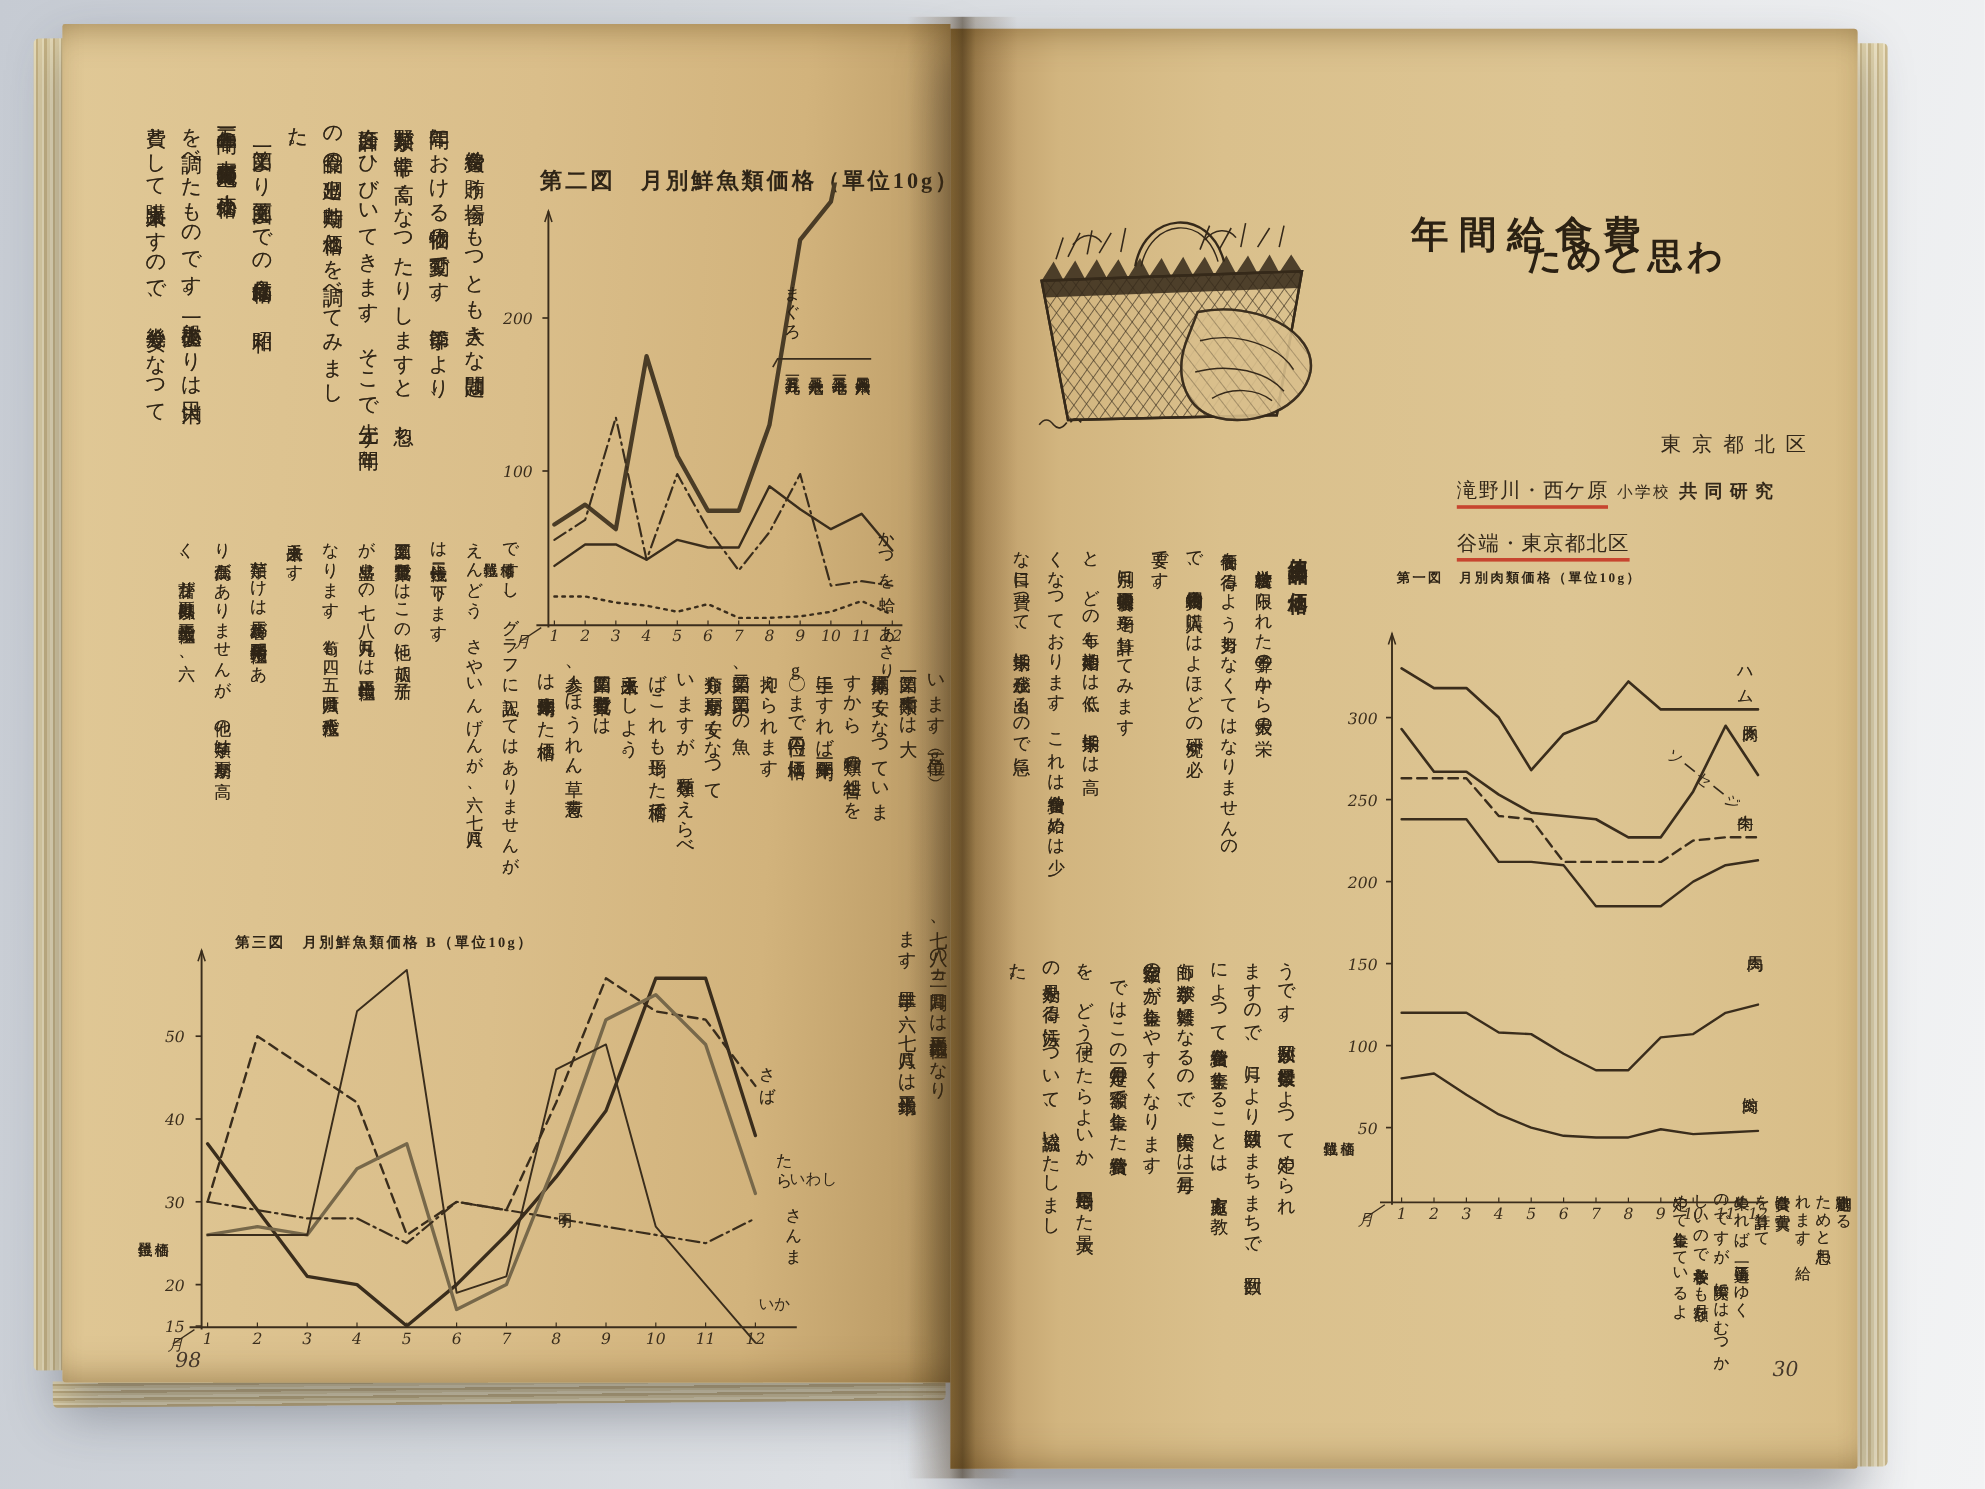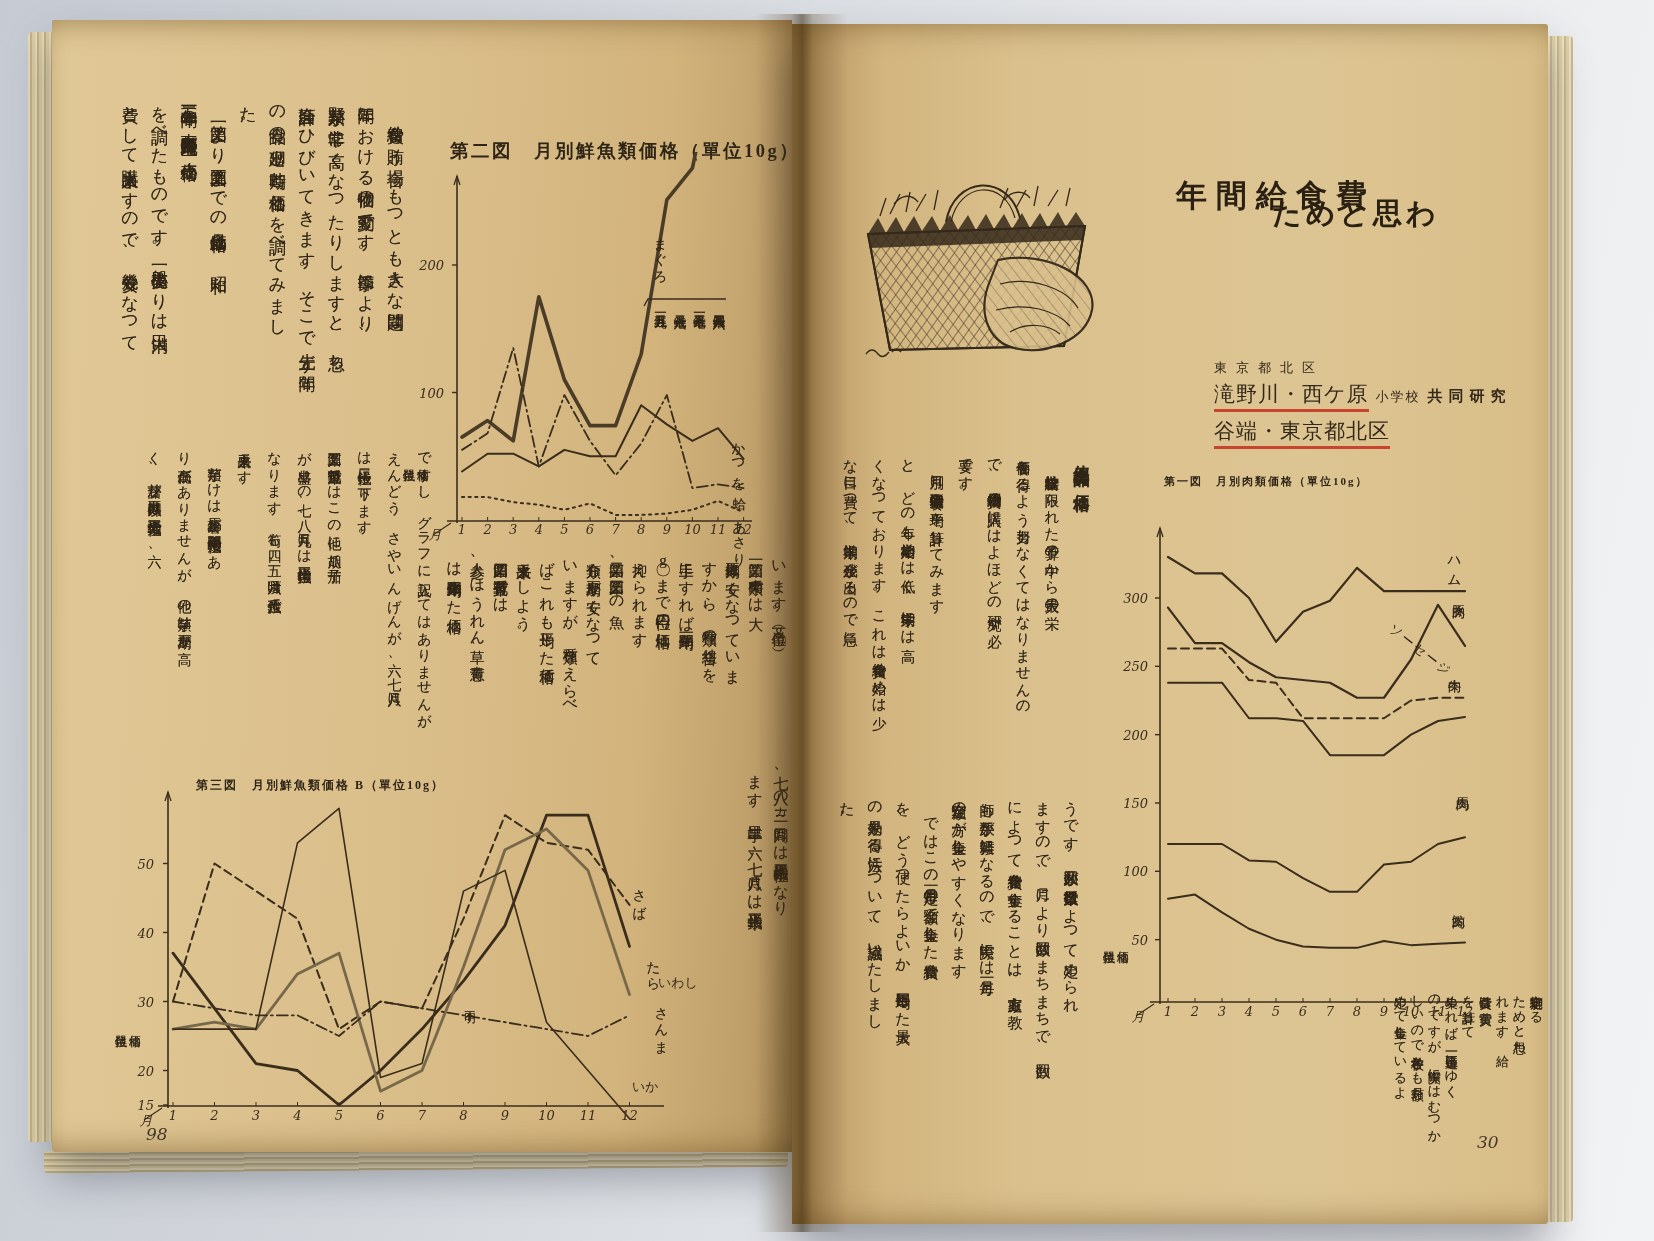--- a/index.html
+++ b/index.html
@@ -33,24 +33,24 @@
   #l-block1{left:116px;top:94px;width:294px;height:418px;font-size:17px;line-height:29.5px;}
   #l-block2r{left:446px;top:551px;width:344px;height:202px;font-size:15px;line-height:23.2px;letter-spacing:.5px;}
   #l-block2l{left:112px;top:442px;width:327px;height:324px;font-size:14px;line-height:30px;letter-spacing:.5px;}
   #l-block3{left:741px;top:764px;width:53px;height:354px;font-size:15px;line-height:26px;letter-spacing:.5px;}
   .pageno{position:absolute;font:italic 17px "DejaVu Serif",serif;color:#44372a;}
   #pageno-63{left:146px;top:1124px;}
   #pageno-62{left:1477px;top:1132px;}
   #r-title1{position:absolute;left:1176px;top:150px;font-size:31px;font-weight:700;letter-spacing:9px;color:#2b2113;margin-top:25px;}
   #r-title2{position:absolute;left:1272px;top:194px;font-size:29px;font-weight:600;letter-spacing:4px;color:#2b2113;}
   #byline{position:absolute;left:1214px;top:359px;width:300px;color:#33281a;}
-  #byline .by1{font-size:13px;letter-spacing:9px;}
+  #byline .by1{font-size:17px;letter-spacing:9px;text-align:right;}
   #byline .by2{margin-top:3px;display:flex;align-items:baseline;gap:7px;}
   .redline{border-bottom:3px solid #c7452f;padding-bottom:1px;display:inline-block;}
-  #byline .school1,#byline .school2{font-size:21px;letter-spacing:1px;}
+  #byline .school1,#byline .school2{font-size:17px;letter-spacing:1px;margin-top:12px;}
   #byline .schoolsfx{font-size:13px;letter-spacing:2px;}
   #byline .credit{font-size:15px;letter-spacing:6px;font-weight:700;}
   #byline .by3{margin-top:5px;}
   #r-headingA{left:1070px;top:452px;font-size:16.5px;font-weight:700;letter-spacing:2px;}
   #r-blockA{left:836px;top:449px;width:230px;height:320px;font-size:14.5px;line-height:28.8px;letter-spacing:.5px;}
   #r-blockB{left:833px;top:791px;width:252px;height:374px;font-size:15px;line-height:28px;letter-spacing:.5px;}
   #r-blockC{left:1390px;top:986px;width:155px;height:214px;font-size:13px;line-height:17px;letter-spacing:.3px;}
   #cap1{left:1164px;top:474px;font-size:11px;letter-spacing:2px;}
   #cap2{left:450px;top:138px;font-size:18.5px;letter-spacing:2.5px;}
   #cap3{left:196px;top:777px;font-size:12px;letter-spacing:2px;}

